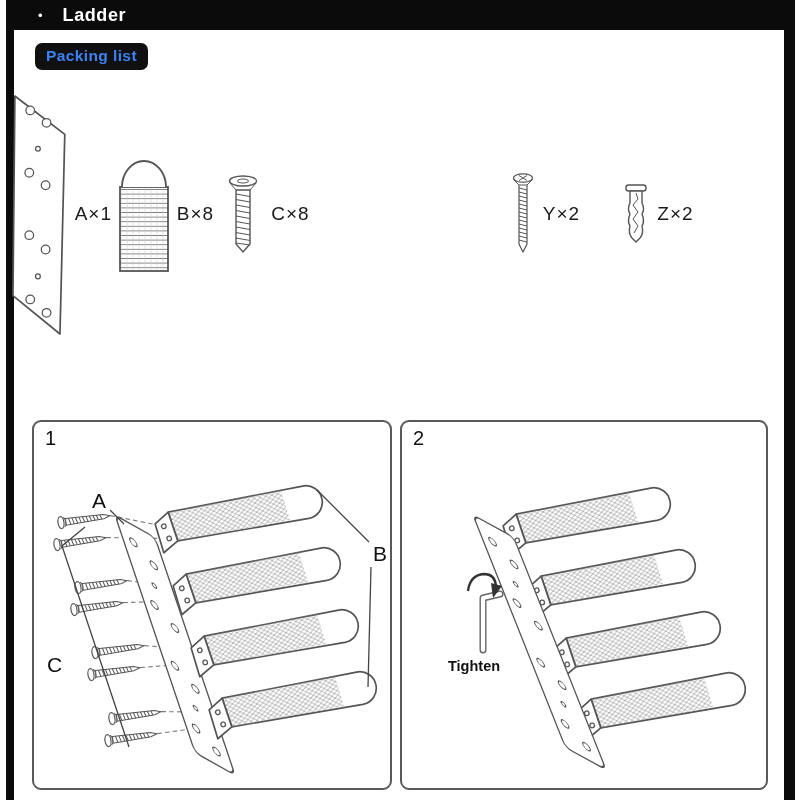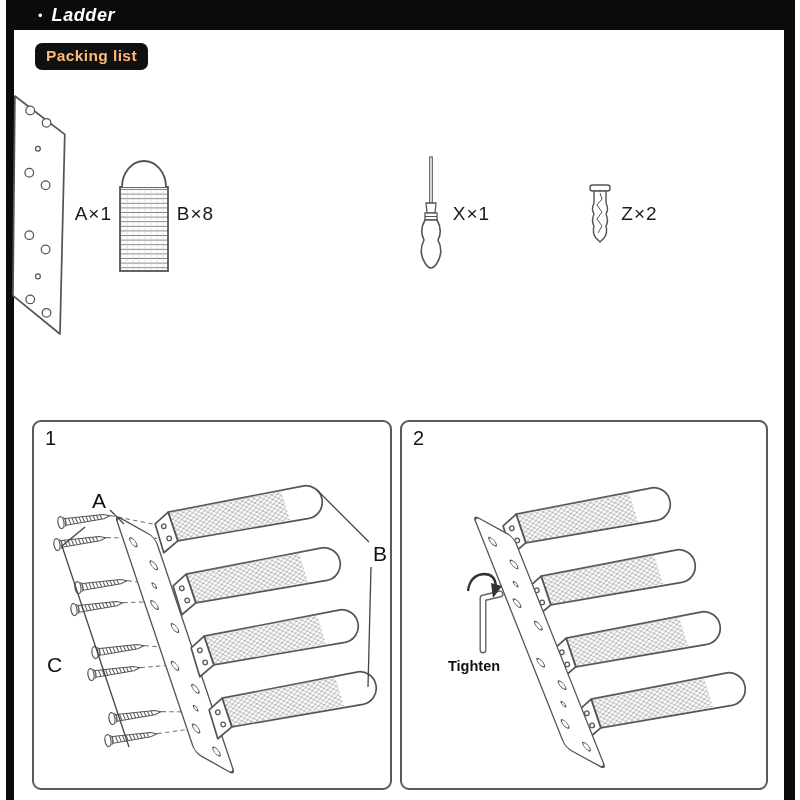--- a/index.html
+++ b/index.html
@@ -1,25 +1,25 @@
 <!DOCTYPE html>
 <html><head>
 <meta charset="utf-8">
 <style>
   html,body{margin:0;padding:0;}
   body{width:800px;height:800px;background:#fff;font-family:"Liberation Sans",sans-serif;position:relative;overflow:hidden;}
 
   .topbar{position:absolute;left:6px;top:0;width:789px;height:30px;background:#0b0b0b;display:flex;align-items:center;color:#fff;}
   .topbar .bullet{margin-left:32px;font-size:13px;line-height:1;}
-  .topbar .title{margin-left:9px;font-size:18px;font-weight:bold;letter-spacing:.6px;font-style:italic;}
+  .topbar .title{margin-left:20px;font-size:18px;font-weight:bold;letter-spacing:.6px;}
 
   .card{position:absolute;left:6px;top:30px;width:770px;height:770px;background:#fff;
         border-left:8px solid #0b0b0b;border-right:11px solid #0b0b0b;}
 
-  .badge{position:absolute;background:#101010;color:#fdba74;font-size:15.5px;font-weight:bold;
+  .badge{position:absolute;background:#101010;color:#3b82f6;font-size:15.5px;font-weight:bold;
          padding:4px 11px 5px;border-radius:7px;letter-spacing:.4px;}
   #badge-packing{left:21px;top:13px;}
   #badge-install{left:21px;top:358px;}
 
   .pitem{position:absolute;top:40px;height:288px;width:100px;display:flex;flex-direction:row;
          align-items:center;justify-content:center;gap:7px;}
   .plabel{font-size:19px;color:#1a1a1a;letter-spacing:1px;white-space:nowrap;}
 
   .panel{position:absolute;top:390px;height:370px;background:#fff;border:2px solid #5a5a5a;
          border-radius:9px;box-sizing:border-box;}
@@ -105,35 +105,45 @@
   </div>
 
   <div class="pitem" style="left:102px">
     <svg width="52" height="118" viewBox="0 0 52 118">
       <rect x="2" y="32" width="48" height="84" fill="url(#ribs)" stroke="#555" stroke-width="1.8"></rect>
       <path d="M4,32 A22,26 0 0 1 48,32" fill="#fff" stroke="#555" stroke-width="1.8"></path>
     </svg>
     <div class="plabel">B×8</div>
   </div>
 
-
-
-  <div class="pitem" style="left:389px">
-    <svg width="30" height="120" viewBox="0 0 30 120">
-      <rect x="13.7" y="3" width="2.6" height="46" fill="#fff" stroke="#555" stroke-width="1.1"></rect>
-      <path d="M10,49 H20 L19,59 H11 Z" fill="#fff" stroke="#555" stroke-width="1.3"></path>
-      <rect x="9" y="59" width="12" height="7" fill="#fff" stroke="#555" stroke-width="1.3"></rect>
-      <path class="thin" d="M9,62.5 H21"></path>
-      <path d="M9,66 Q3,76 8,86 Q2,98 9,109 Q15,119 21,109 Q28,98 22,86 Q27,76 21,66 Z" fill="#fff" stroke="#555" stroke-width="1.6"></path>
-    </svg>
-    <div class="plabel">X×1</div>
-  </div>
-
-
-  <div class="pitem" style="left:558px">
+  <div class="pitem" style="left:202px">
+    <svg width="42" height="80" viewBox="0 0 42 80">
+      <ellipse class="h" cx="21" cy="7" rx="13.5" ry="5"></ellipse>
+      <ellipse class="thin" cx="21" cy="7" rx="5.5" ry="2"></ellipse>
+      <path class="thin" d="M7.5,8.5 L14,16 M34.5,8.5 L28,16"></path>
+      <path d="M14,16 L14,70 L21,78 L28,70 L28,16 Z" fill="#fff" stroke="#555" stroke-width="1.4"></path>
+      <path class="thin" stroke-width="0.8" d="M14,20 L28,22.5 M14,25.5 L28,28 M14,31 L28,33.5 M14,36.5 L28,39 M14,42 L28,44.5 M14,47.5 L28,50 M14,53 L28,55.5 M14,58.5 L28,61 M14,64 L28,66.5 M14,69 L28,71"></path>
+    </svg>
+    <div class="plabel">C×8</div>
+  </div>
+
+
+
+  <div class="pitem" style="left:481px">
+    <svg width="26" height="84" viewBox="0 0 26 84">
+      <ellipse class="h" cx="13" cy="6" rx="9.5" ry="4.2"></ellipse>
+      <path class="thin" d="M9,3.5 L17,8.5 M17,3.5 L9,8.5"></path>
+      <path class="thin" d="M3.5,7.5 L9,13 M22.5,7.5 L17,13"></path>
+      <path d="M9,13 L9,72 L13,80 L17,72 L17,13 Z" fill="#fff" stroke="#555" stroke-width="1.2"></path>
+      <path class="thin" stroke-width="0.7" d="M9,16 L17,18 M9,20 L17,22 M9,24 L17,26 M9,28 L17,30 M9,32 L17,34 M9,36 L17,38 M9,40 L17,42 M9,44 L17,46 M9,48 L17,50 M9,52 L17,54 M9,56 L17,58 M9,60 L17,62 M9,64 L17,66 M9,68 L17,70"></path>
+    </svg>
+    <div class="plabel">Y×2</div>
+  </div>
+
+  <div class="pitem" style="left:594px">
     <svg width="28" height="62" viewBox="0 0 28 62">
       <rect x="4" y="2" width="20" height="6" rx="2.5" fill="#fff" stroke="#555" stroke-width="1.4"></rect>
       <path d="M8,8 V20 Q5,26 8,31 Q5,38 8,43 Q6,50 10,55 L14,59 L18,55 Q22,50 20,43 Q23,38 20,31 Q23,26 20,20 V8 Z" fill="#fff" stroke="#555" stroke-width="1.4"></path>
       <path class="thin" stroke-width="0.9" d="M14,10 L16,16 L11,22 L16,29 L11,36 L16,43 L12,50"></path>
     </svg>
     <div class="plabel">Z×2</div>
   </div>
 
 
   <div class="panel" id="panel-1">

